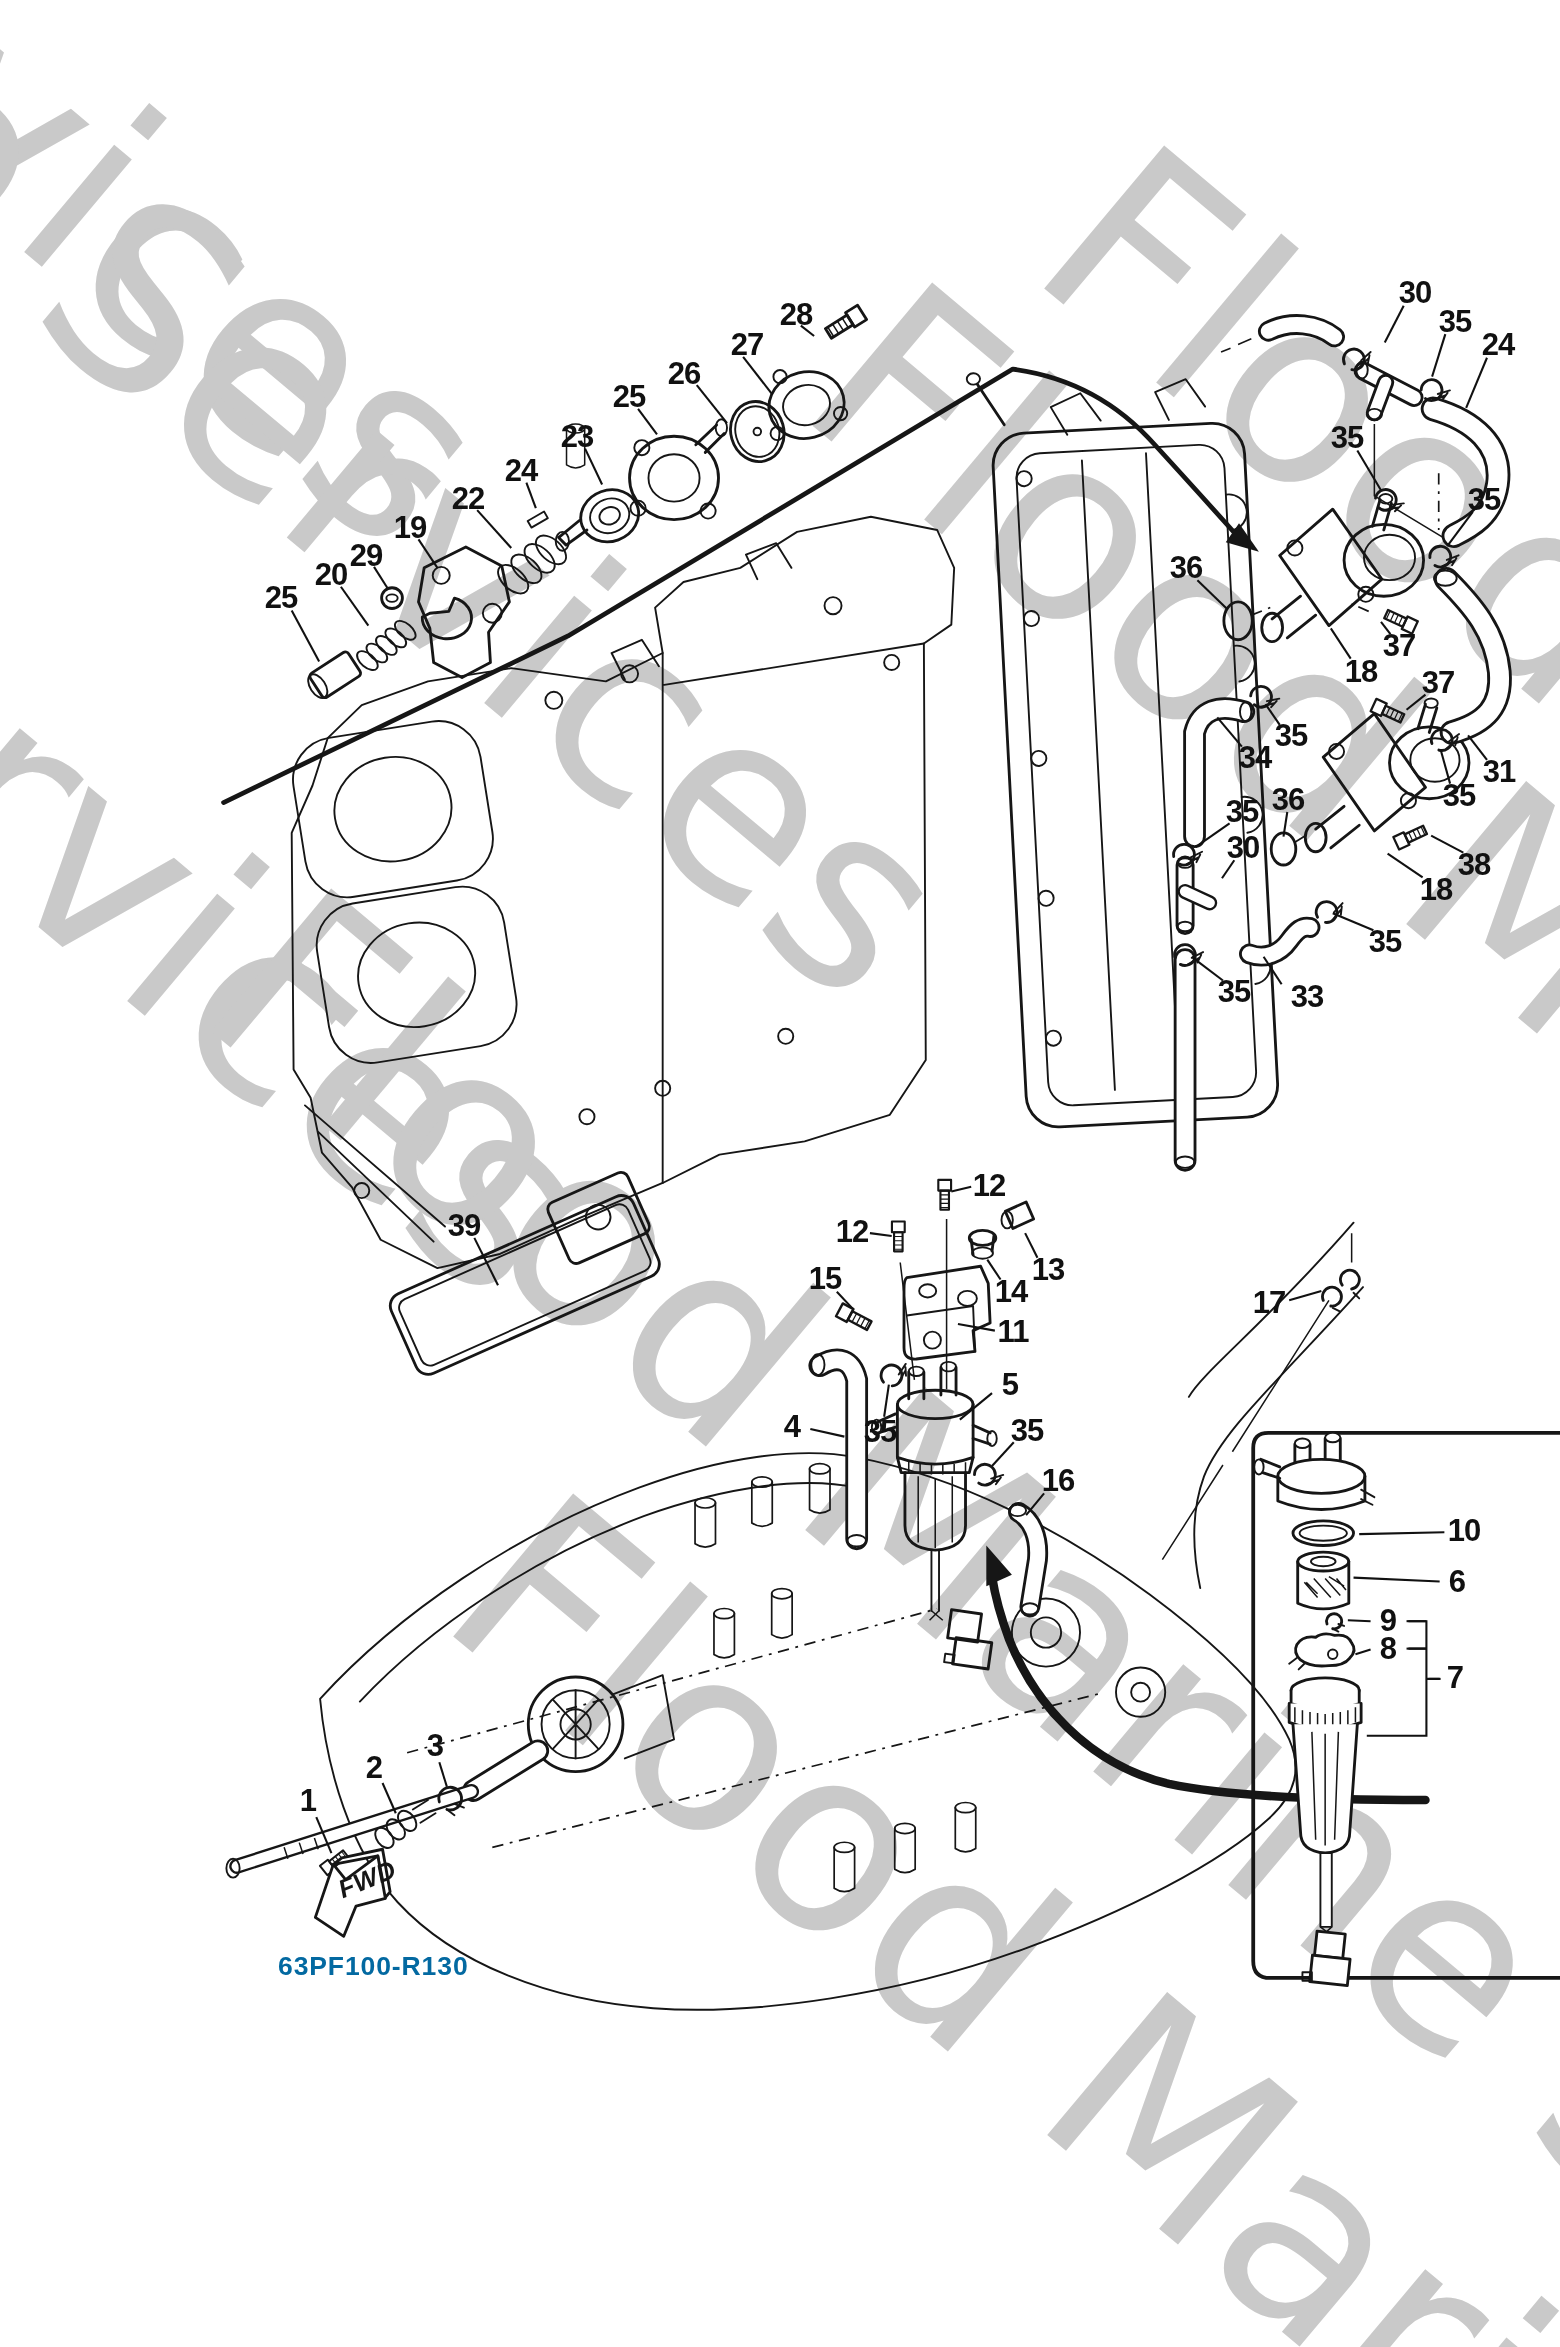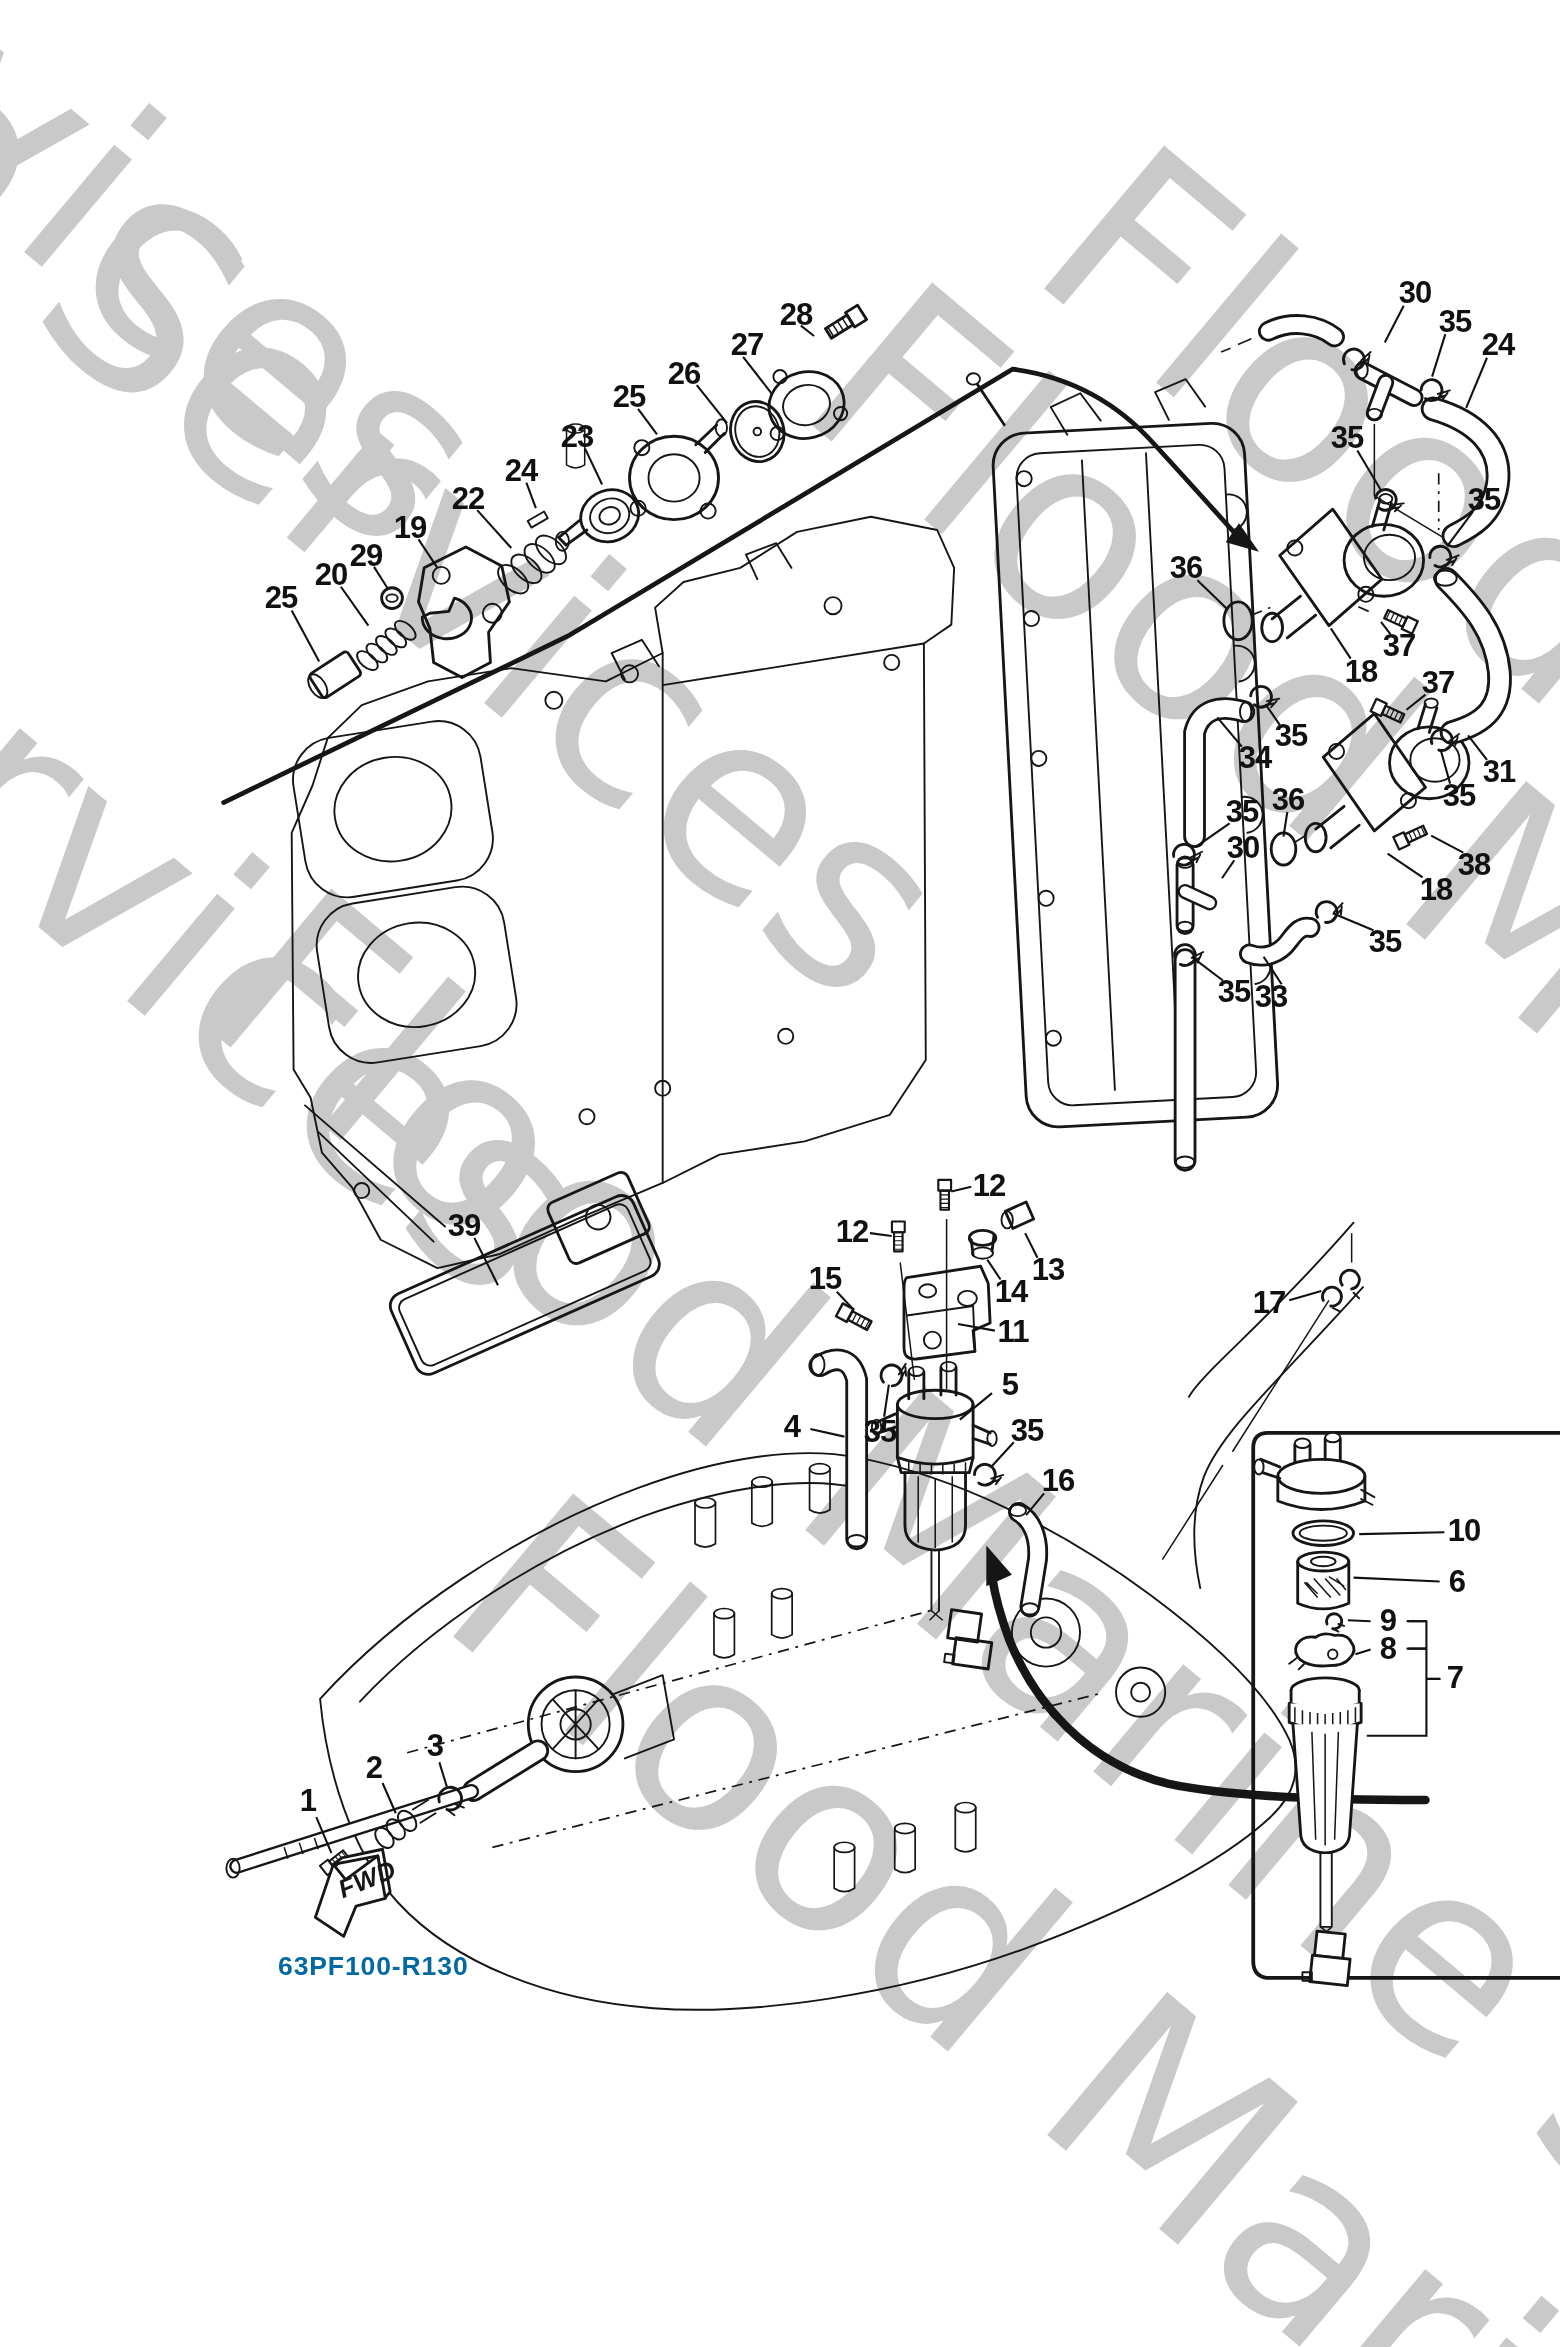--- a/index.html
+++ b/index.html
@@ -522,21 +522,21 @@
       <div class="callout" style="left: 521px; top: 471px;">24</div>
       <div class="callout" style="left: 629px; top: 397px;">25</div>
       <div class="callout" style="left: 684px; top: 374px;">26</div>
       <div class="callout" style="left: 731px; top: 345px; margin-left: 16px;">27</div>
       <div class="callout" style="left: 790px; top: 315px; margin-left: 6px;">28</div>
       <div class="callout" style="left: 366px; top: 556px;">29</div>
       <div class="callout" style="left: 1415px; top: 293px;">30</div>
       <div class="callout" style="left: 1243px; top: 848px;">30</div>
       <div class="callout" style="left: 1499px; top: 772px;">31</div>
       <div class="callout" style="left: 1498px; top: 345px;">24</div>
-      <div class="callout" style="left: 1271px; top: 997px; text-align: center;">33</div>
+      <div class="callout" style="left: 1307px; top: 997px; text-align: center;">33</div>
       <div class="callout" style="left: 1255px; top: 758px;">34</div>
       <div class="callout" style="left: 1455px; top: 322px;">35</div>
       <div class="callout" style="left: 1347px; top: 438px;">35</div>
       <div class="callout" style="left: 1484px; top: 500px;">35</div>
       <div class="callout" style="left: 1291px; top: 736px;">35</div>
       <div class="callout" style="left: 1459px; top: 796px;">35</div>
       <div class="callout" style="left: 1242px; top: 812px;">35</div>
       <div class="callout" style="left: 1385px; top: 942px;">35</div>
       <div class="callout" style="left: 1234px; top: 992px;">35</div>
       <div class="callout" style="left: 880px; top: 1432px;">35</div>

